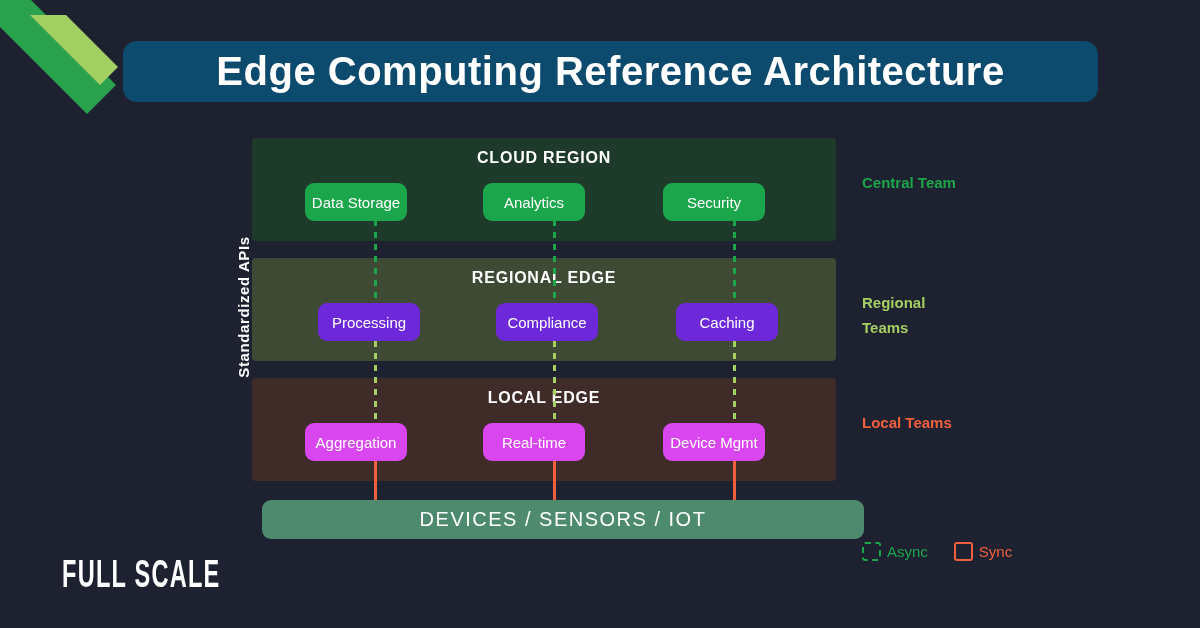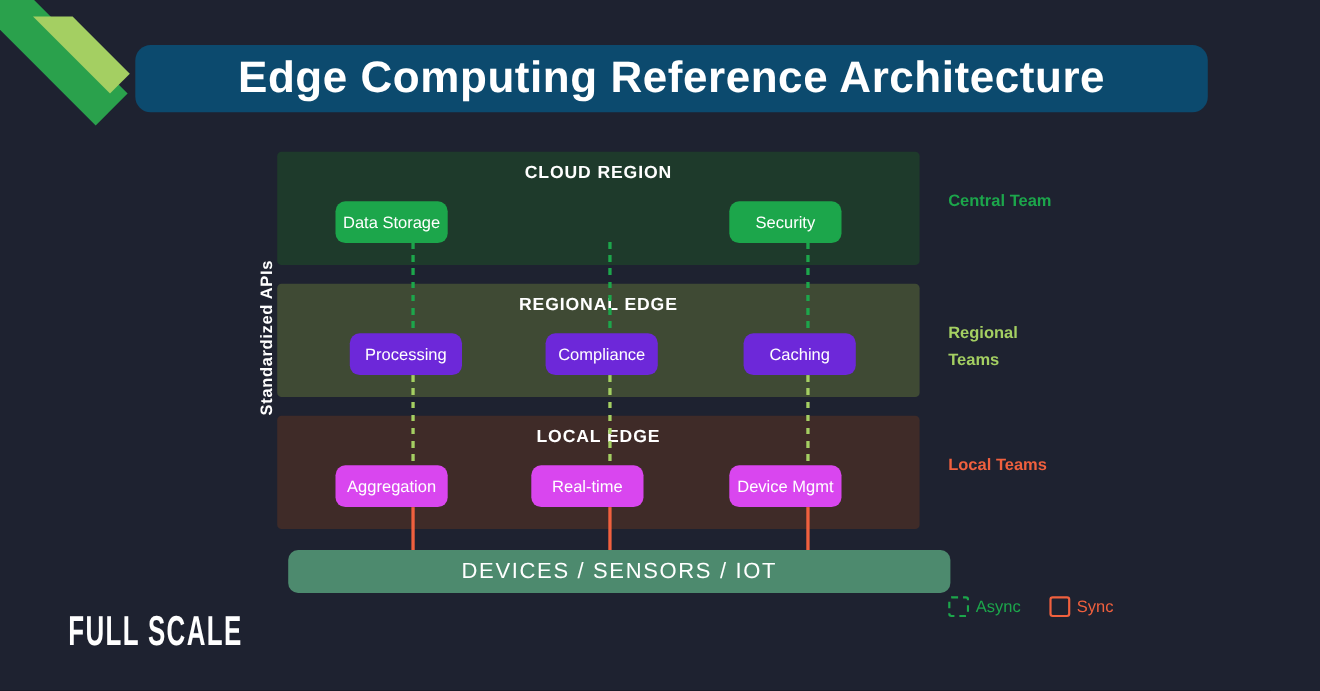--- a/index.html
+++ b/index.html
@@ -97,20 +97,21 @@
   <div class="conn conn-b conn-x1"></div>
   <div class="conn conn-b conn-x2"></div>
   <div class="conn conn-b conn-x3"></div>
   <div class="conn conn-c conn-x1"></div>
   <div class="conn conn-c conn-x2"></div>
   <div class="conn conn-c conn-x3"></div>
 
   <div class="layer layer-cloud">
     <div class="layer-title">CLOUD REGION</div>
     <div class="node node-green node-c1">Data Storage</div>
+    <div class="node node-green node-c2">Analytics</div>
     <div class="node node-green node-c3">Security</div>
   </div>
 
   <div class="layer layer-regional">
     <div class="layer-title">REGIONAL EDGE</div>
     <div class="node node-lime node-c1">Processing</div>
     <div class="node node-lime node-c2">Compliance</div>
     <div class="node node-lime node-c3">Caching</div>
   </div>
 

